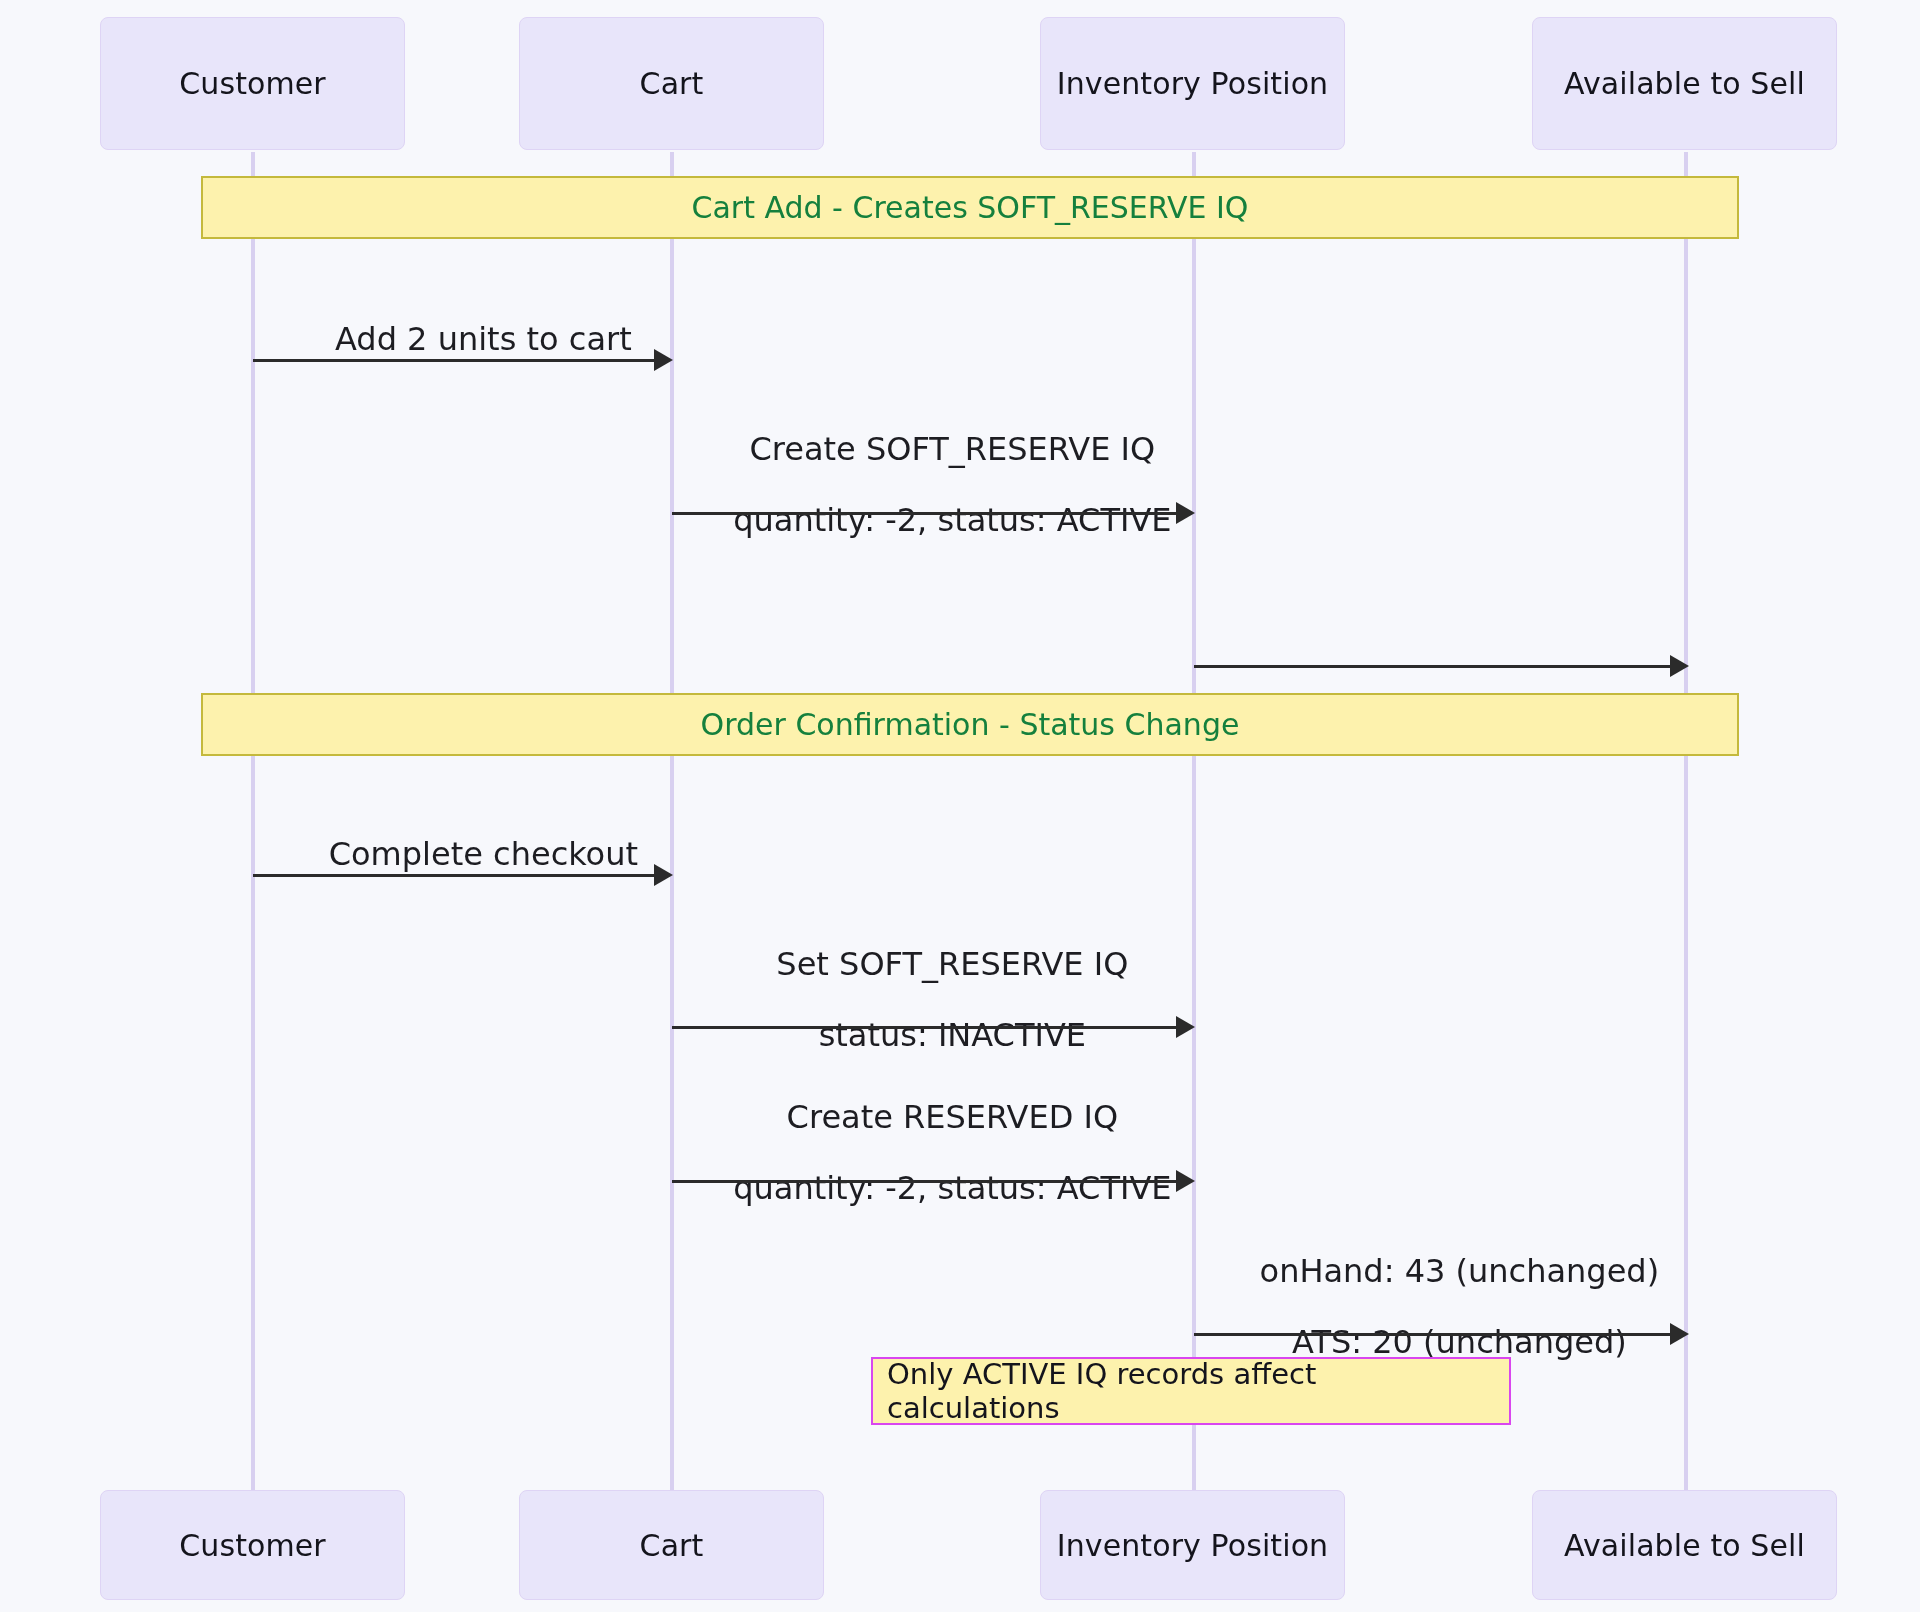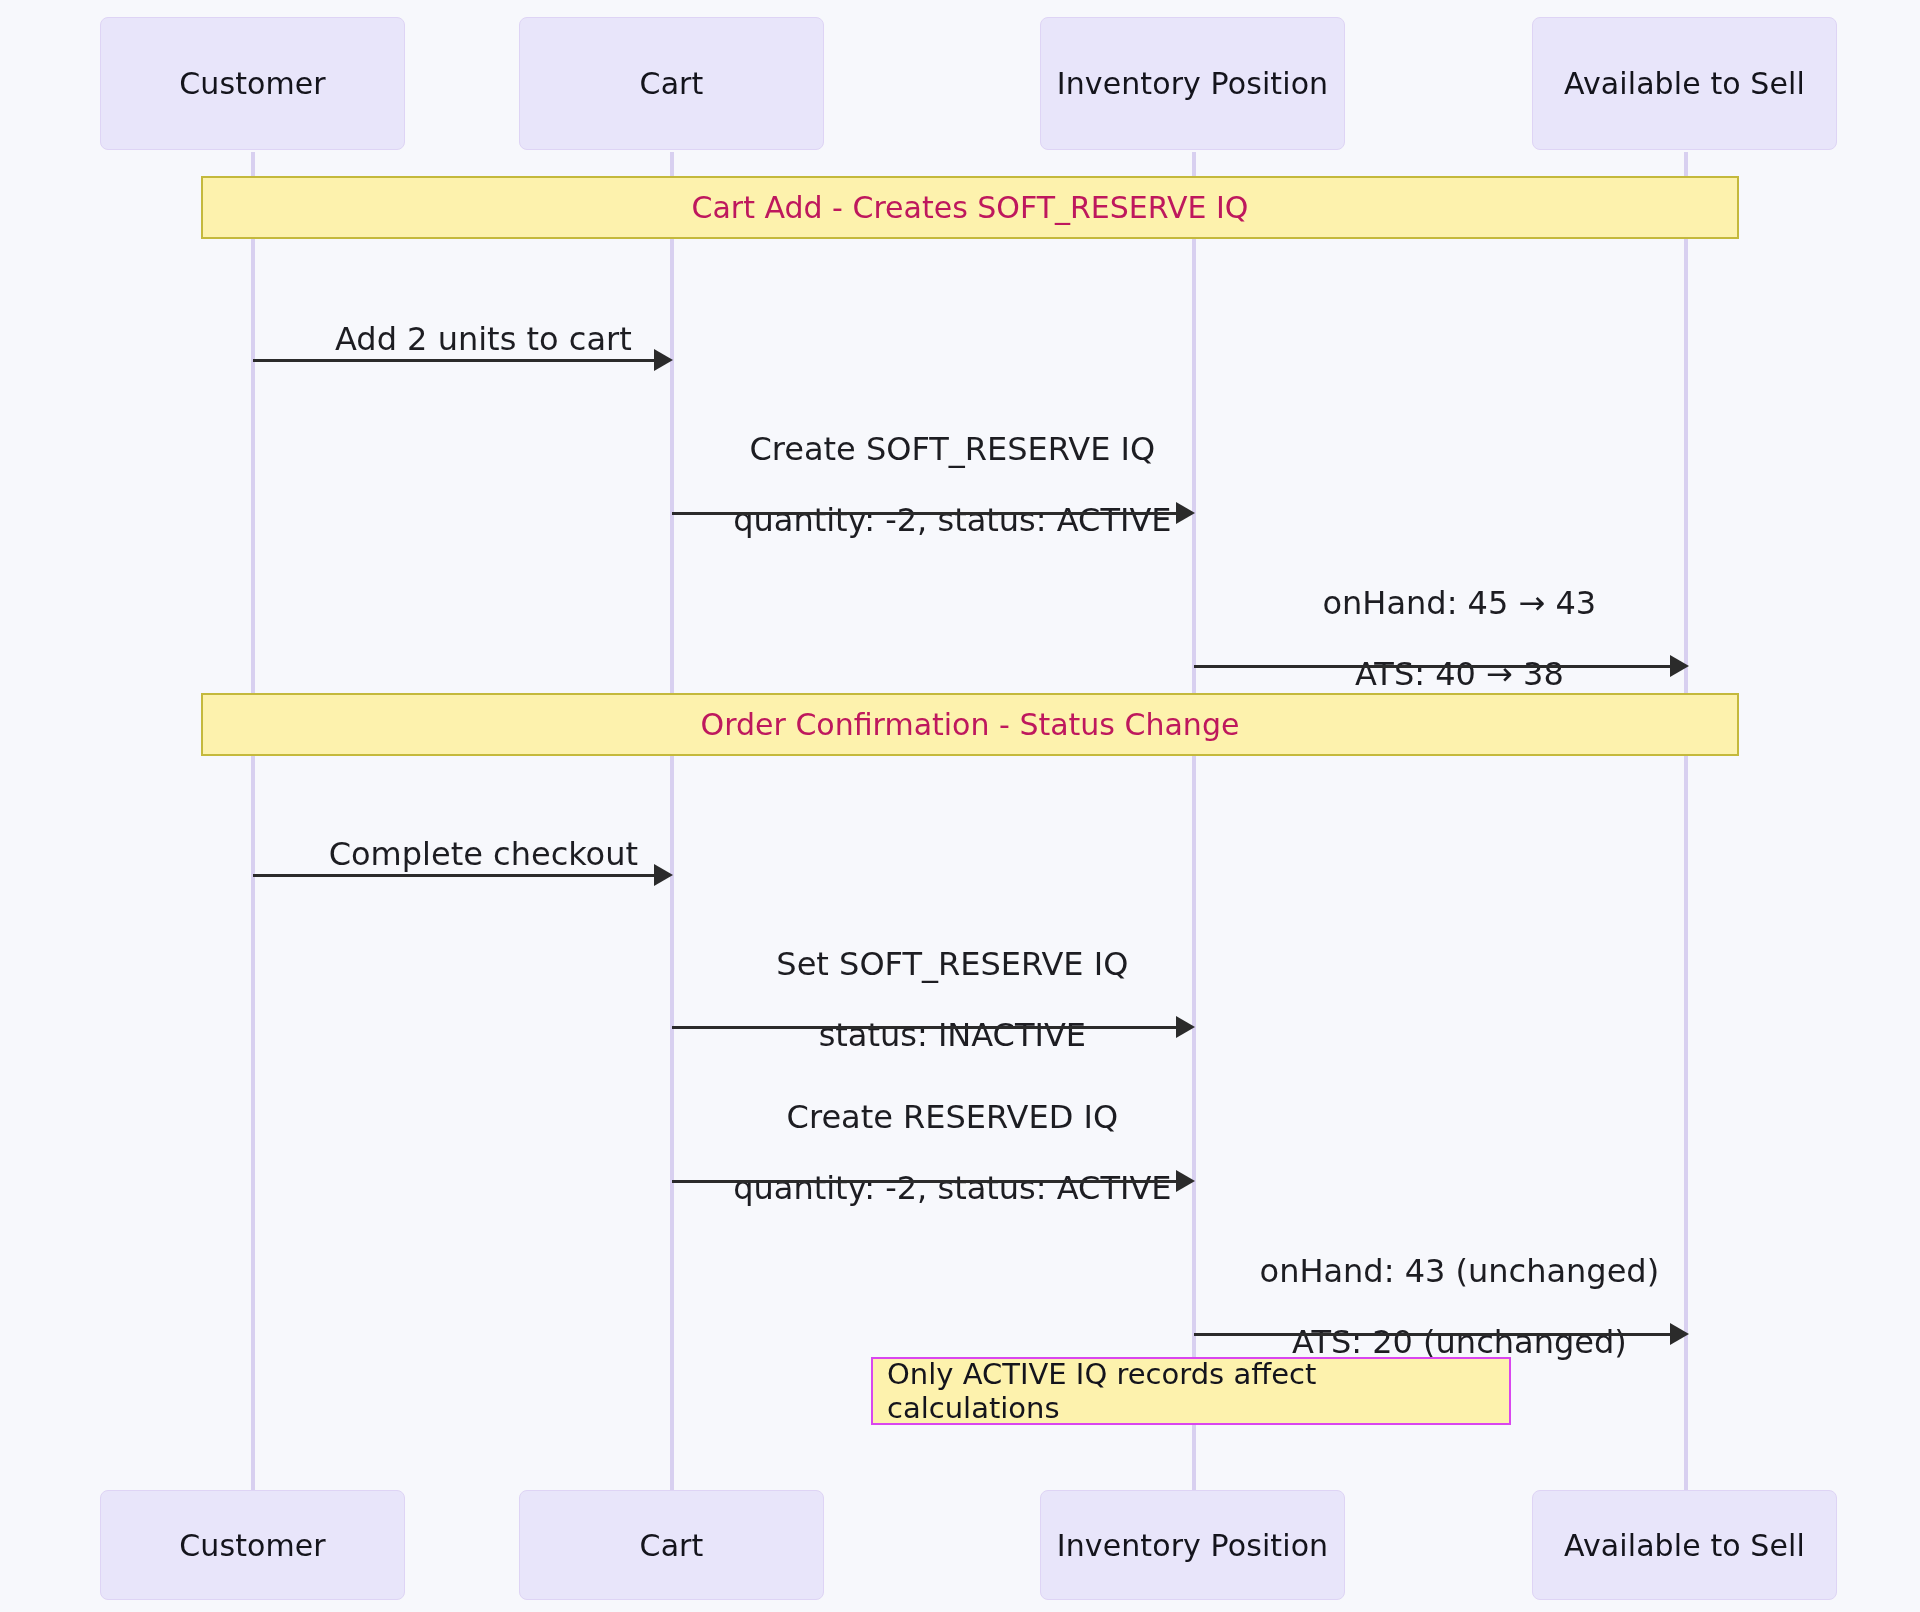--- a/index.html
+++ b/index.html
@@ -52,21 +52,21 @@
   }
 
   
   .section-band {
     position: absolute;
     background: #fdf2ad;
     border: 2px solid #c4b93c;
     display: flex;
     align-items: center;
     justify-content: center;
-    color: #be185d;
+    color: #15803d;
     font-size: 30px;
   }
 
   
   .note-box {
     position: absolute;
     background: #fdf2ad;
     border: 2px solid #d946ef;
     display: flex;
     align-items: center;
@@ -131,24 +131,20 @@
   <div class="msg-line" style="left:253px; top:359px; width:408px;"></div>
   <div class="msg-head" style="left:654px; top:349px;"></div>
 
   <div class="msg-label" style="left:672px; top:396px; width:520px; text-align:center;">
     <span>Create SOFT_RESERVE IQ</span><br>
     <span>quantity: -2, status: ACTIVE</span>
   </div>
   <div class="msg-line" style="left:672px; top:512px; width:511px;"></div>
   <div class="msg-head" style="left:1176px; top:502px;"></div>
 
-  <div class="msg-label" style="left:1194px; top:550px; width:490px; text-align:center;">
-    <span>onHand: 45 → 43</span><br>
-    <span>ATS: 40 → 38</span>
-  </div>
   <div class="msg-line" style="left:1194px; top:665px; width:483px;"></div>
   <div class="msg-head" style="left:1670px; top:655px;"></div>
 
   <div class="section-band" style="left:201px; top:693px; width:1538px; height:63px;">
     <span>Order Confirmation - Status Change</span>
   </div>
 
   <div class="msg-label" style="left:253px; top:801px; width:420px; text-align:center;">
     <span>Complete checkout</span>
   </div>

